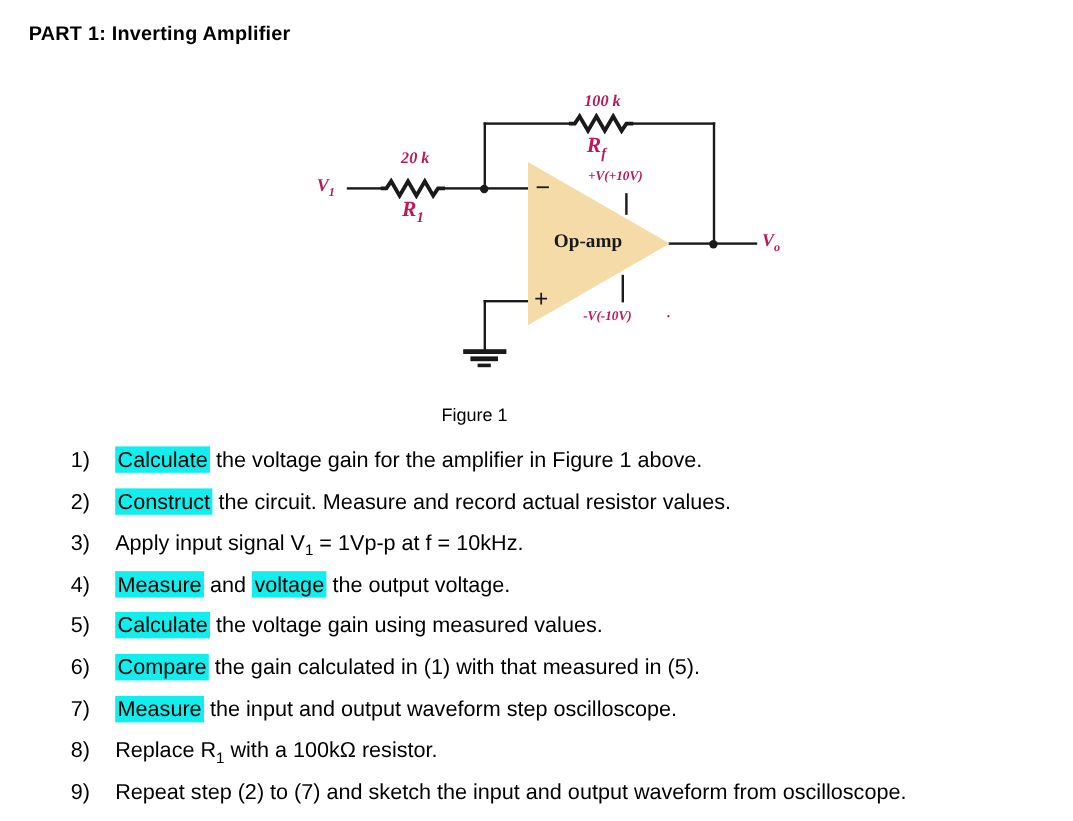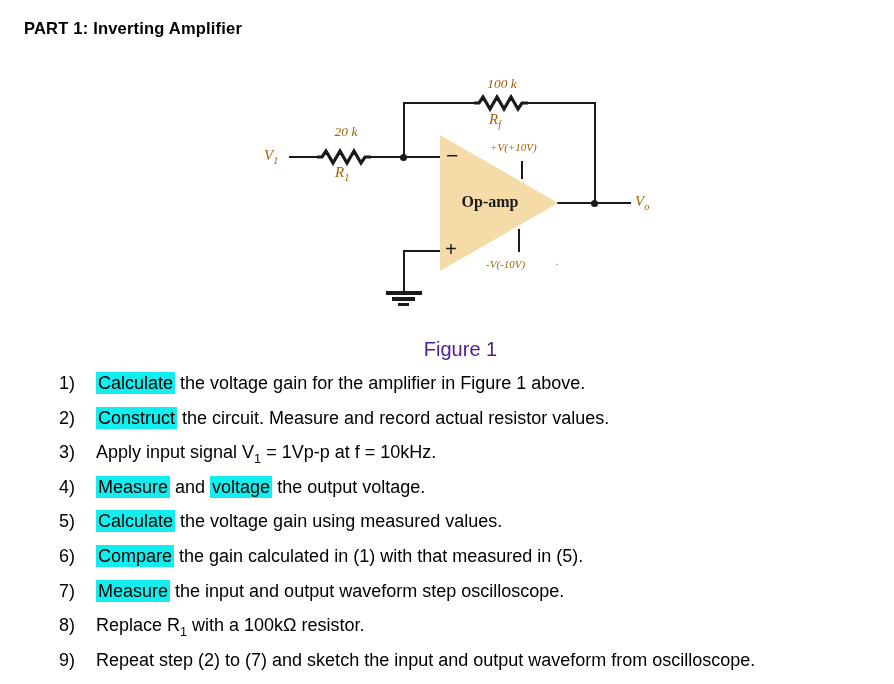--- a/index.html
+++ b/index.html
@@ -11,35 +11,35 @@
     position:absolute;left:24px;top:19px;margin:0;
     font-size:16.5px;font-weight:700;letter-spacing:.2px;color:#000;
   }
   
   .circuit{position:absolute;left:0;top:0;width:894px;height:330px;}
   .wire{position:absolute;background:var(--wire);}
   .dot{position:absolute;width:7px;height:7px;border-radius:50%;background:var(--wire);}
   .tick{position:absolute;width:2px;background:var(--wire);}
   .clabel{
     position:absolute;font-family:"Liberation Serif", serif;
-    font-style:italic;font-weight:400;color:#a16207;white-space:nowrap;
+    font-style:italic;font-weight:700;color:#be185d;white-space:nowrap;
   }
   .clabel sub{font-size:.68em;font-style:italic;}
   .val{font-size:13.5px;text-align:center;}
-  .rname{font-size:15px;}
+  .rname{font-size:18px;}
   .vname{font-size:15px;}
   .sign{position:absolute;font-family:"Liberation Serif", serif;font-weight:700;color:#1a1a1a;}
   .opamp-text{
     position:absolute;left:440px;top:193px;width:100px;text-align:center;
     font-family:"Liberation Serif", serif;font-size:16px;color:#1a1a1a;font-style:normal;font-weight:700;
   }
   .supply{font-size:11px;}
   .caption{
-    position:absolute;left:368px;top:338px;width:185px;text-align:center;
-    font-size:20px;color:#4c1d95;
+    position:absolute;left:368px;top:338px;width:185px;
+    font-size:15px;color:#000000;
   }
   
   .list{position:absolute;left:59px;top:371px;width:810px;}
   .li{display:flex;font-size:18px;line-height:24px;margin-bottom:10.6px;color:#000;}
   .li .num{width:37px;flex:none;}
   .li .txt{flex:1;}
   .hl{background:var(--hl);padding:1px 2px;}
   .li sub{font-size:.7em;line-height:0;}
 </style>
 </head>

